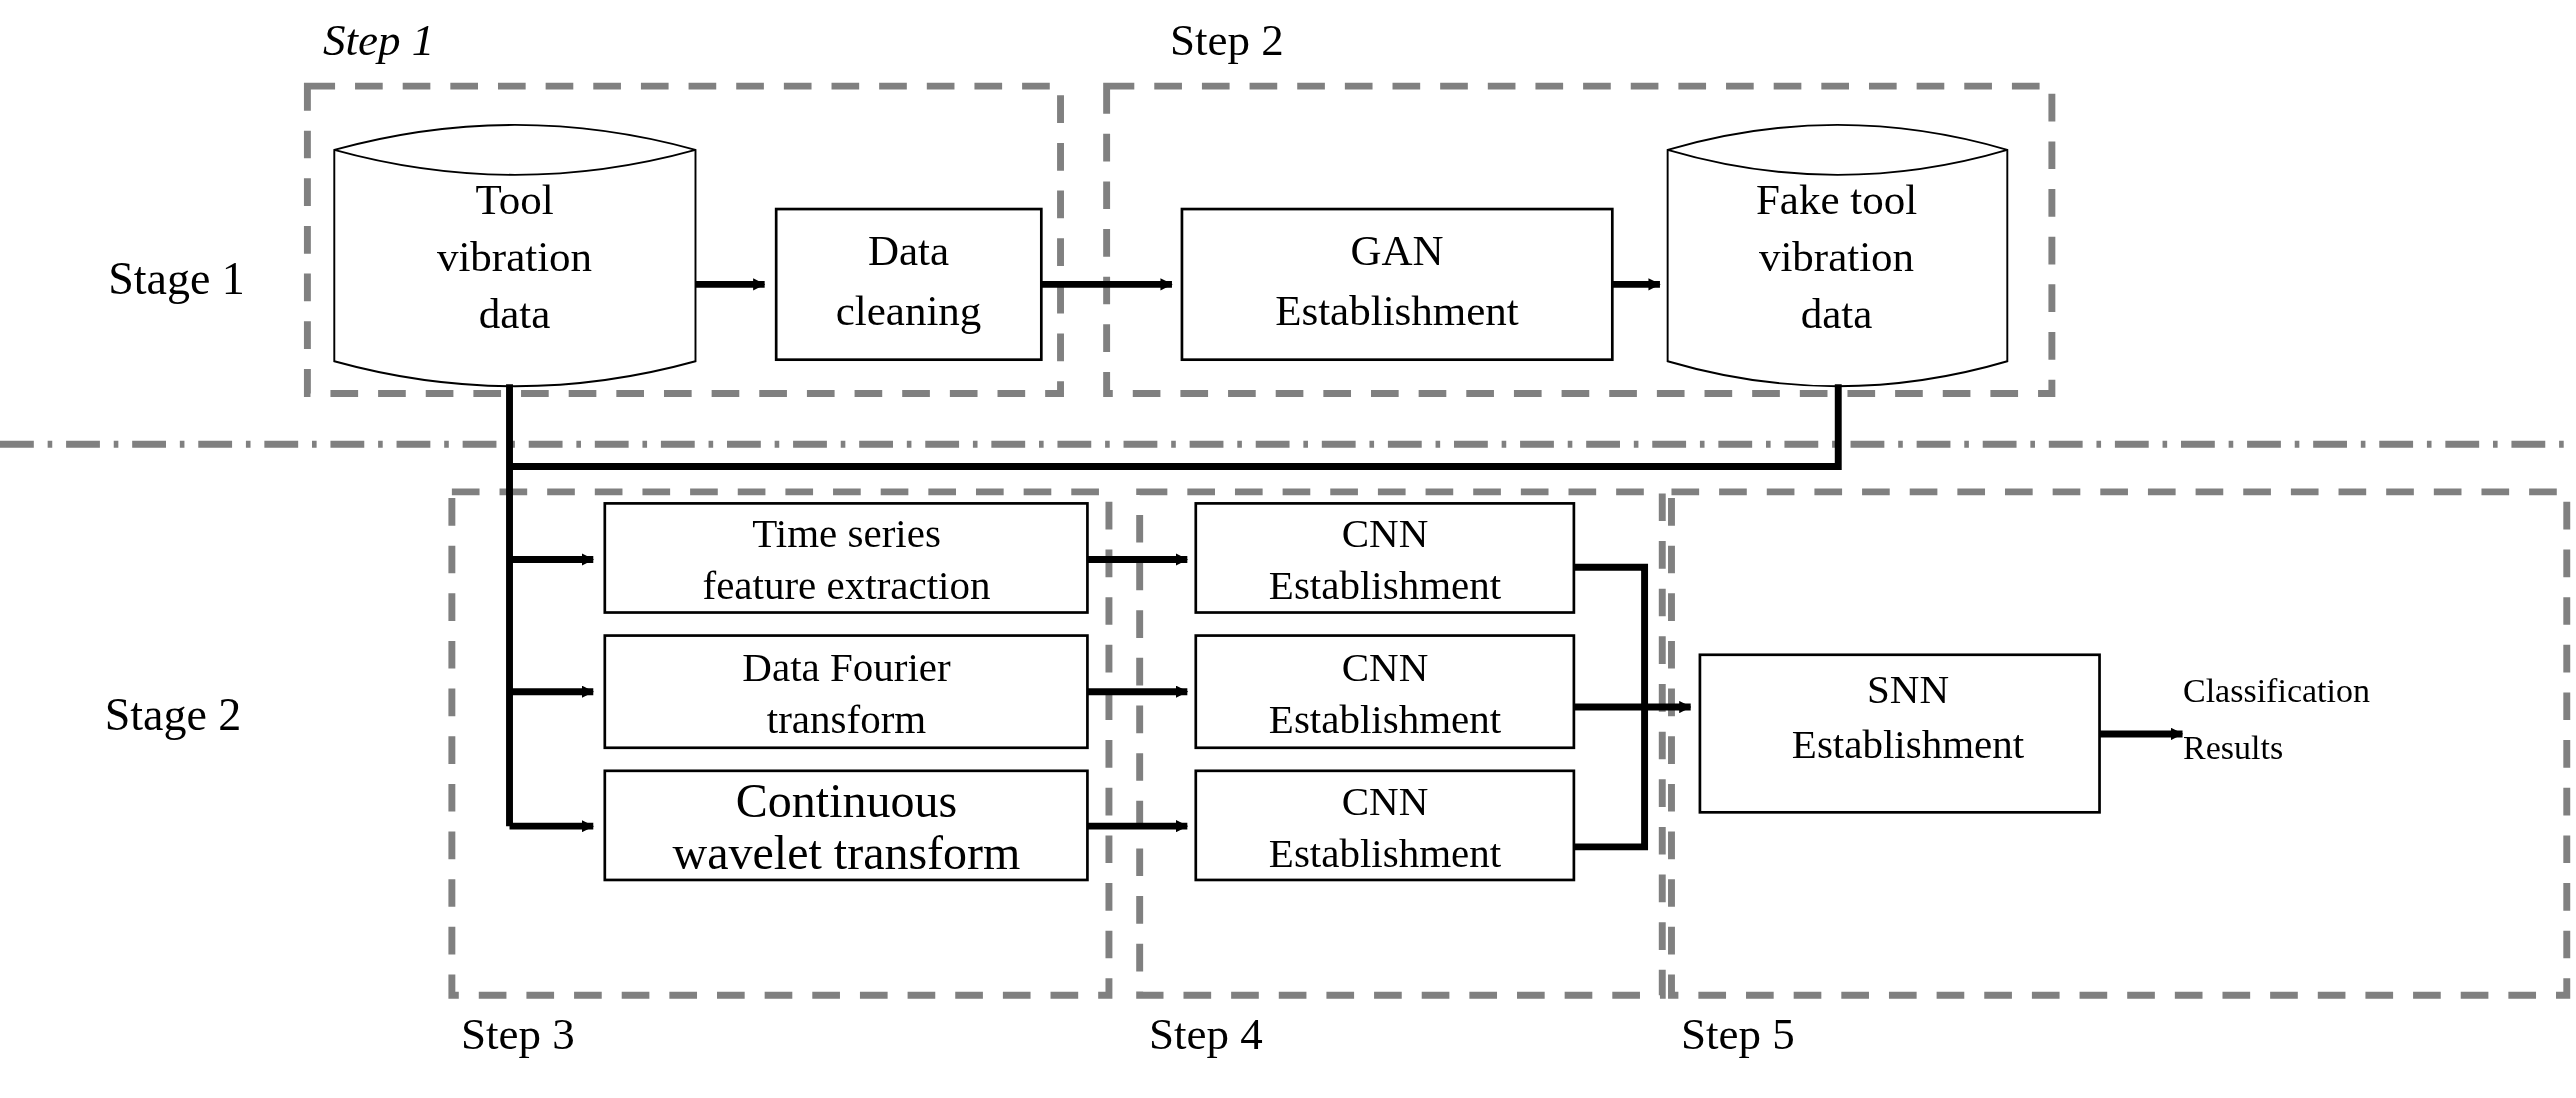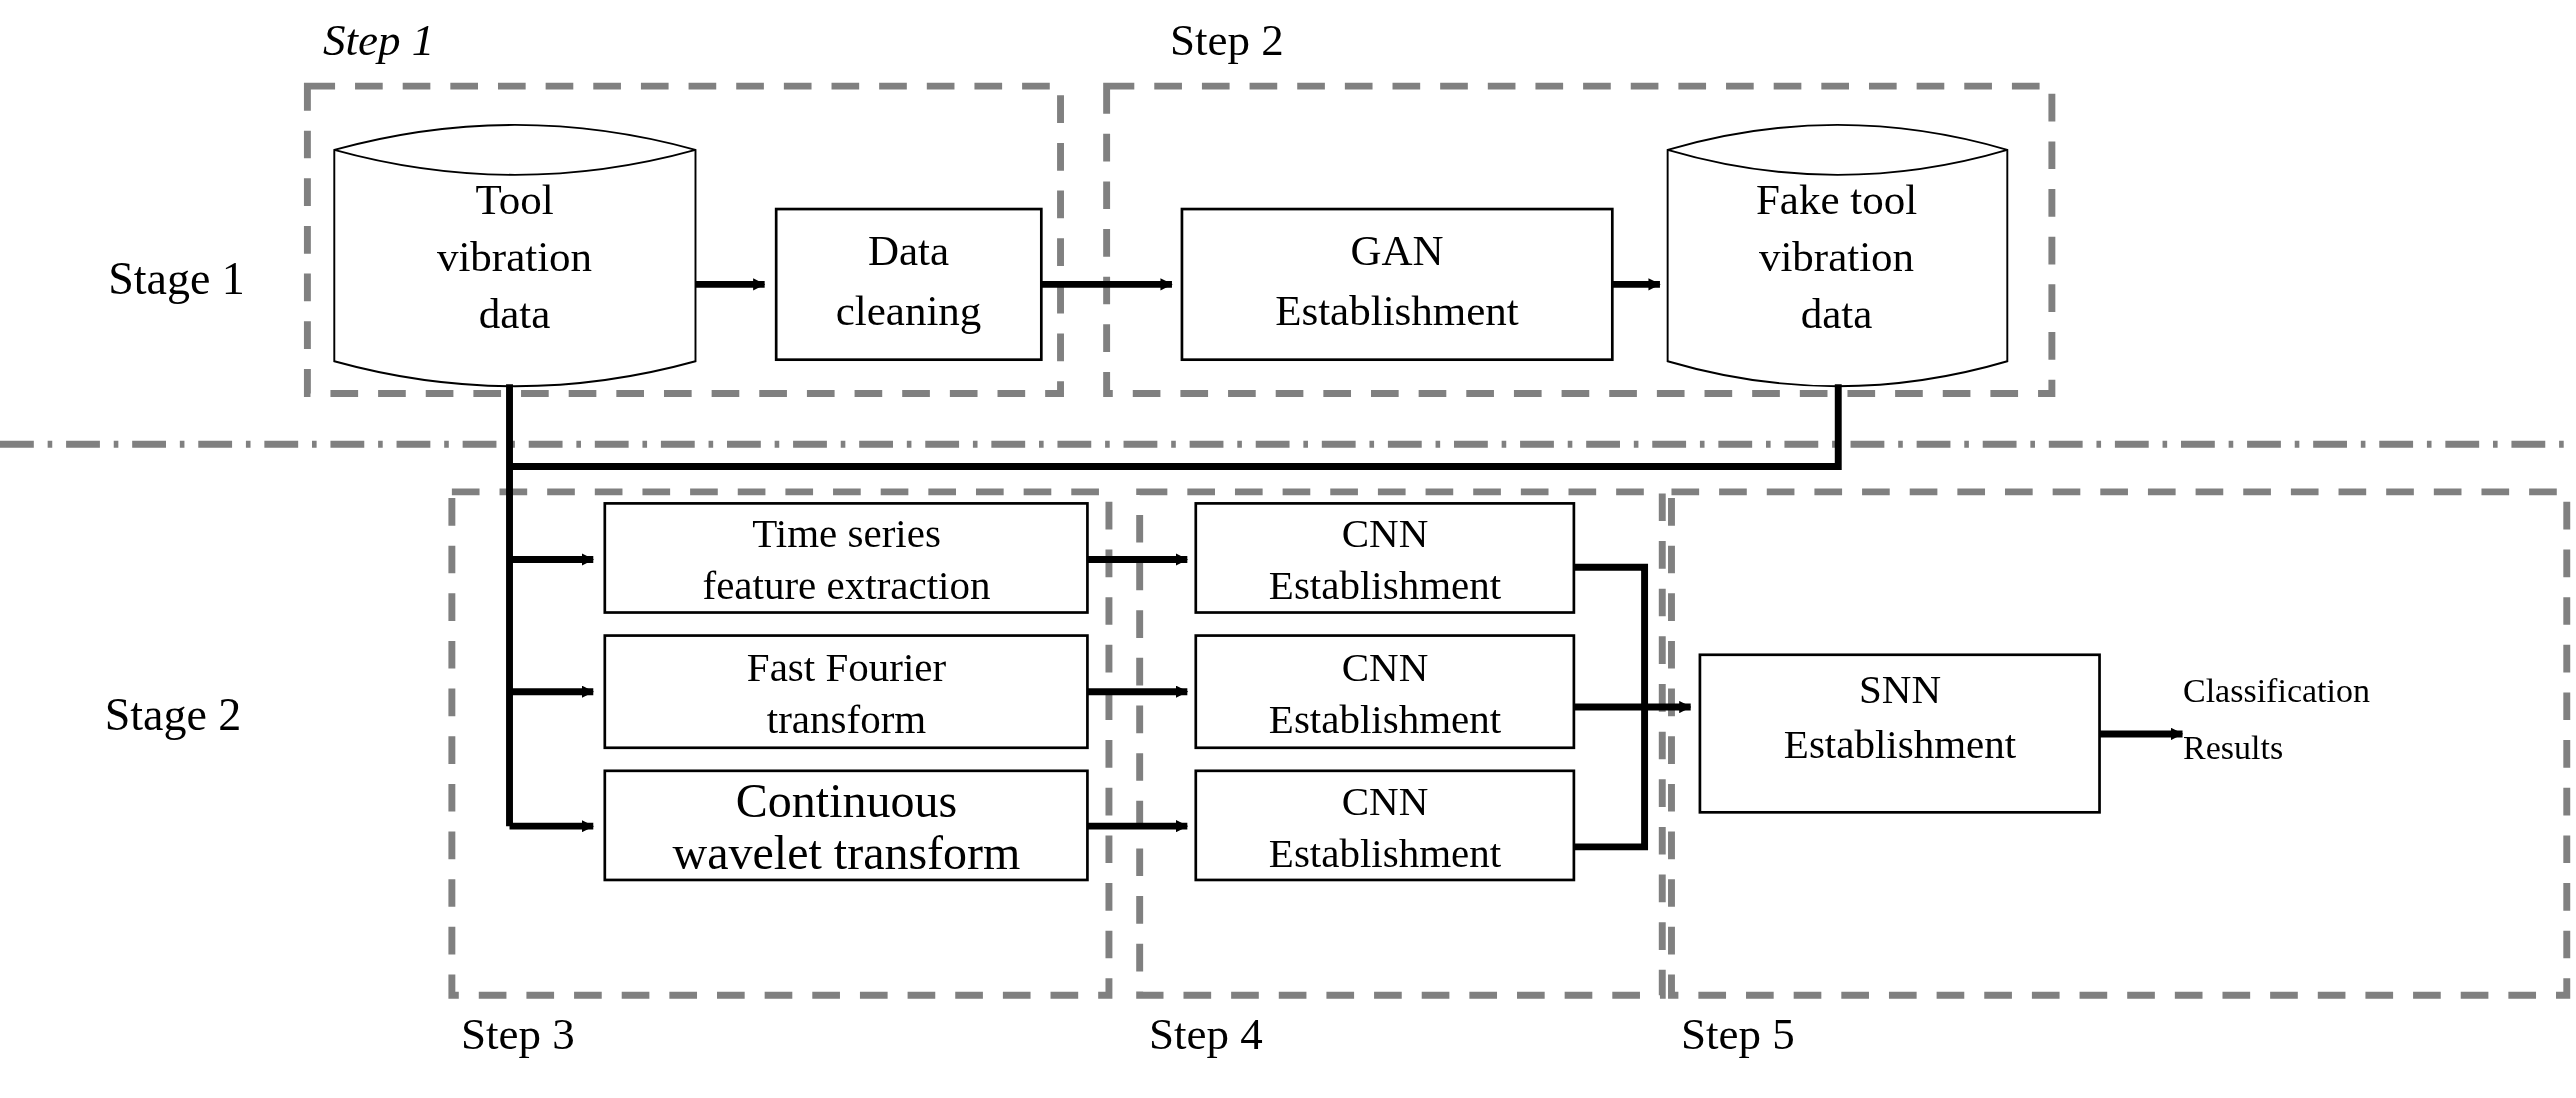--- a/index.html
+++ b/index.html
@@ -110,42 +110,42 @@
     <div>Fake tool</div>
     <div>vibration</div>
     <div>data</div>
   </div>
 
   <div style="position:absolute;left:605px;top:507px;width:483px;text-align:center;font-size:41px;line-height:52px;">
     <div>Time series</div>
     <div>feature extraction</div>
   </div>
   <div style="position:absolute;left:605px;top:641px;width:483px;text-align:center;font-size:41px;line-height:52px;">
-    <div>Fast Fourier</div>
+    <div>Data Fourier</div>
     <div>transform</div>
   </div>
   <div style="position:absolute;left:605px;top:775px;width:483px;text-align:center;font-size:48px;line-height:52px;">
     <div>Continuous</div>
     <div>wavelet transform</div>
   </div>
 
   <div style="position:absolute;left:1196px;top:507px;width:378px;text-align:center;font-size:41px;line-height:52px;">
     <div>CNN</div>
     <div>Establishment</div>
   </div>
   <div style="position:absolute;left:1196px;top:641px;width:378px;text-align:center;font-size:41px;line-height:52px;">
     <div>CNN</div>
     <div>Establishment</div>
   </div>
   <div style="position:absolute;left:1196px;top:775px;width:378px;text-align:center;font-size:41px;line-height:52px;">
     <div>CNN</div>
     <div>Establishment</div>
   </div>
 
-  <div style="position:absolute;left:1700px;top:662px;width:400px;text-align:center;font-size:41px;line-height:55px;">
+  <div style="position:absolute;left:1700px;top:662px;width:400px;text-align:center;font-size:41px;line-height:55px;padding-left:8px;">
     <div>SNN</div>
     <div>Establishment</div>
   </div>
   <div style="position:absolute;left:2183px;top:662px;width:361px;text-align:left;font-size:34px;line-height:57px;">
     <div>Classification</div>
     <div>Results</div>
   </div>
 
 </div>
 </div>

